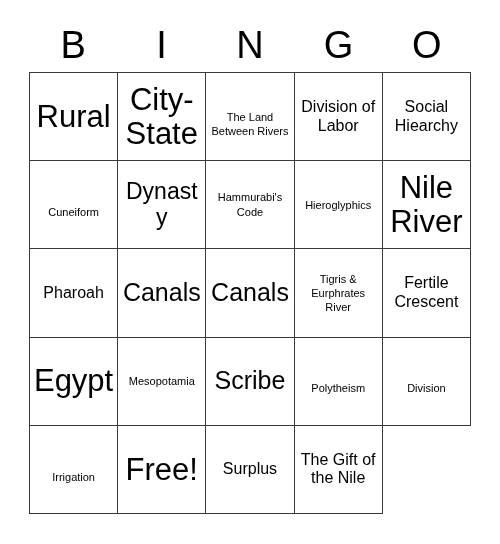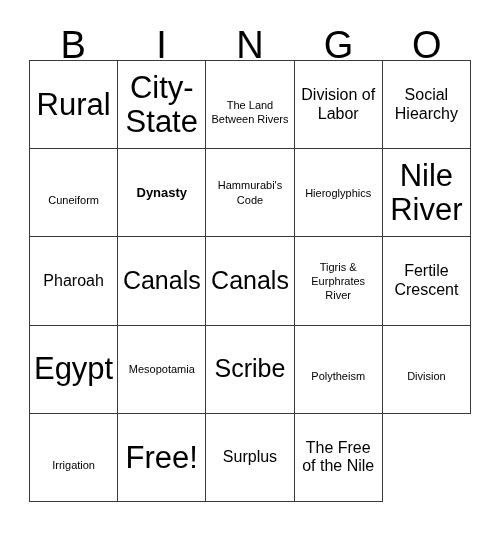--- a/index.html
+++ b/index.html
@@ -42,21 +42,21 @@
     font-weight: 400;
     letter-spacing: 0px;
     color: #000000;
     user-select: none;
   }
 
   
   .grid {
     position: absolute;
     left: 29px;
-    top: 60px;
+    top: 72px;
     width: 442px;
     height: 442px;
     box-sizing: border-box;
     border-top: 1px solid #3a3a3a;
     border-left: 1px solid #3a3a3a;
     display: grid;
     grid-template-columns: repeat(5, 1fr);
     grid-template-rows: repeat(5, 1fr);
     background: #ffffff;
   }
@@ -79,21 +79,21 @@
     width: 100%;
     line-height: 1.12;
     color: #000000;
     word-wrap: break-word;
     hyphens: none;
   }
 
   
   .sz-xl   { font-size: 31px; line-height: 1.08; }
   .sz-lg   { font-size: 25px; line-height: 1.10; }
-  .sz-md   { font-size: 13px; line-height: 1.12; font-weight: bold; }
+  .sz-md   { font-size: 23px; line-height: 1.12; }
   .sz-sm   { font-size: 16px; line-height: 1.18; }
   .sz-xs   { font-size: 11px; line-height: 1.25; margin-top: 16px; }
   .sz-xxs  { font-size: 11px; line-height: 1.30; }
 </style>
 </head>
 <body>
 
 <div class="card">
 
   <div class="header-row">
@@ -168,17 +168,17 @@
       <div class="cell">
         <span class="cell-text sz-xs">Irrigation</span>
       </div>
       <div class="cell">
         <span class="cell-text sz-xl">Free!</span>
       </div>
       <div class="cell">
         <span class="cell-text sz-sm">Surplus</span>
       </div>
       <div class="cell">
-        <span class="cell-text sz-sm">The Free of the Nile</span>
+        <span class="cell-text sz-sm">The Gift of the Nile</span>
       </div>
     </div>
 
 </div>
 
 </body></html>

